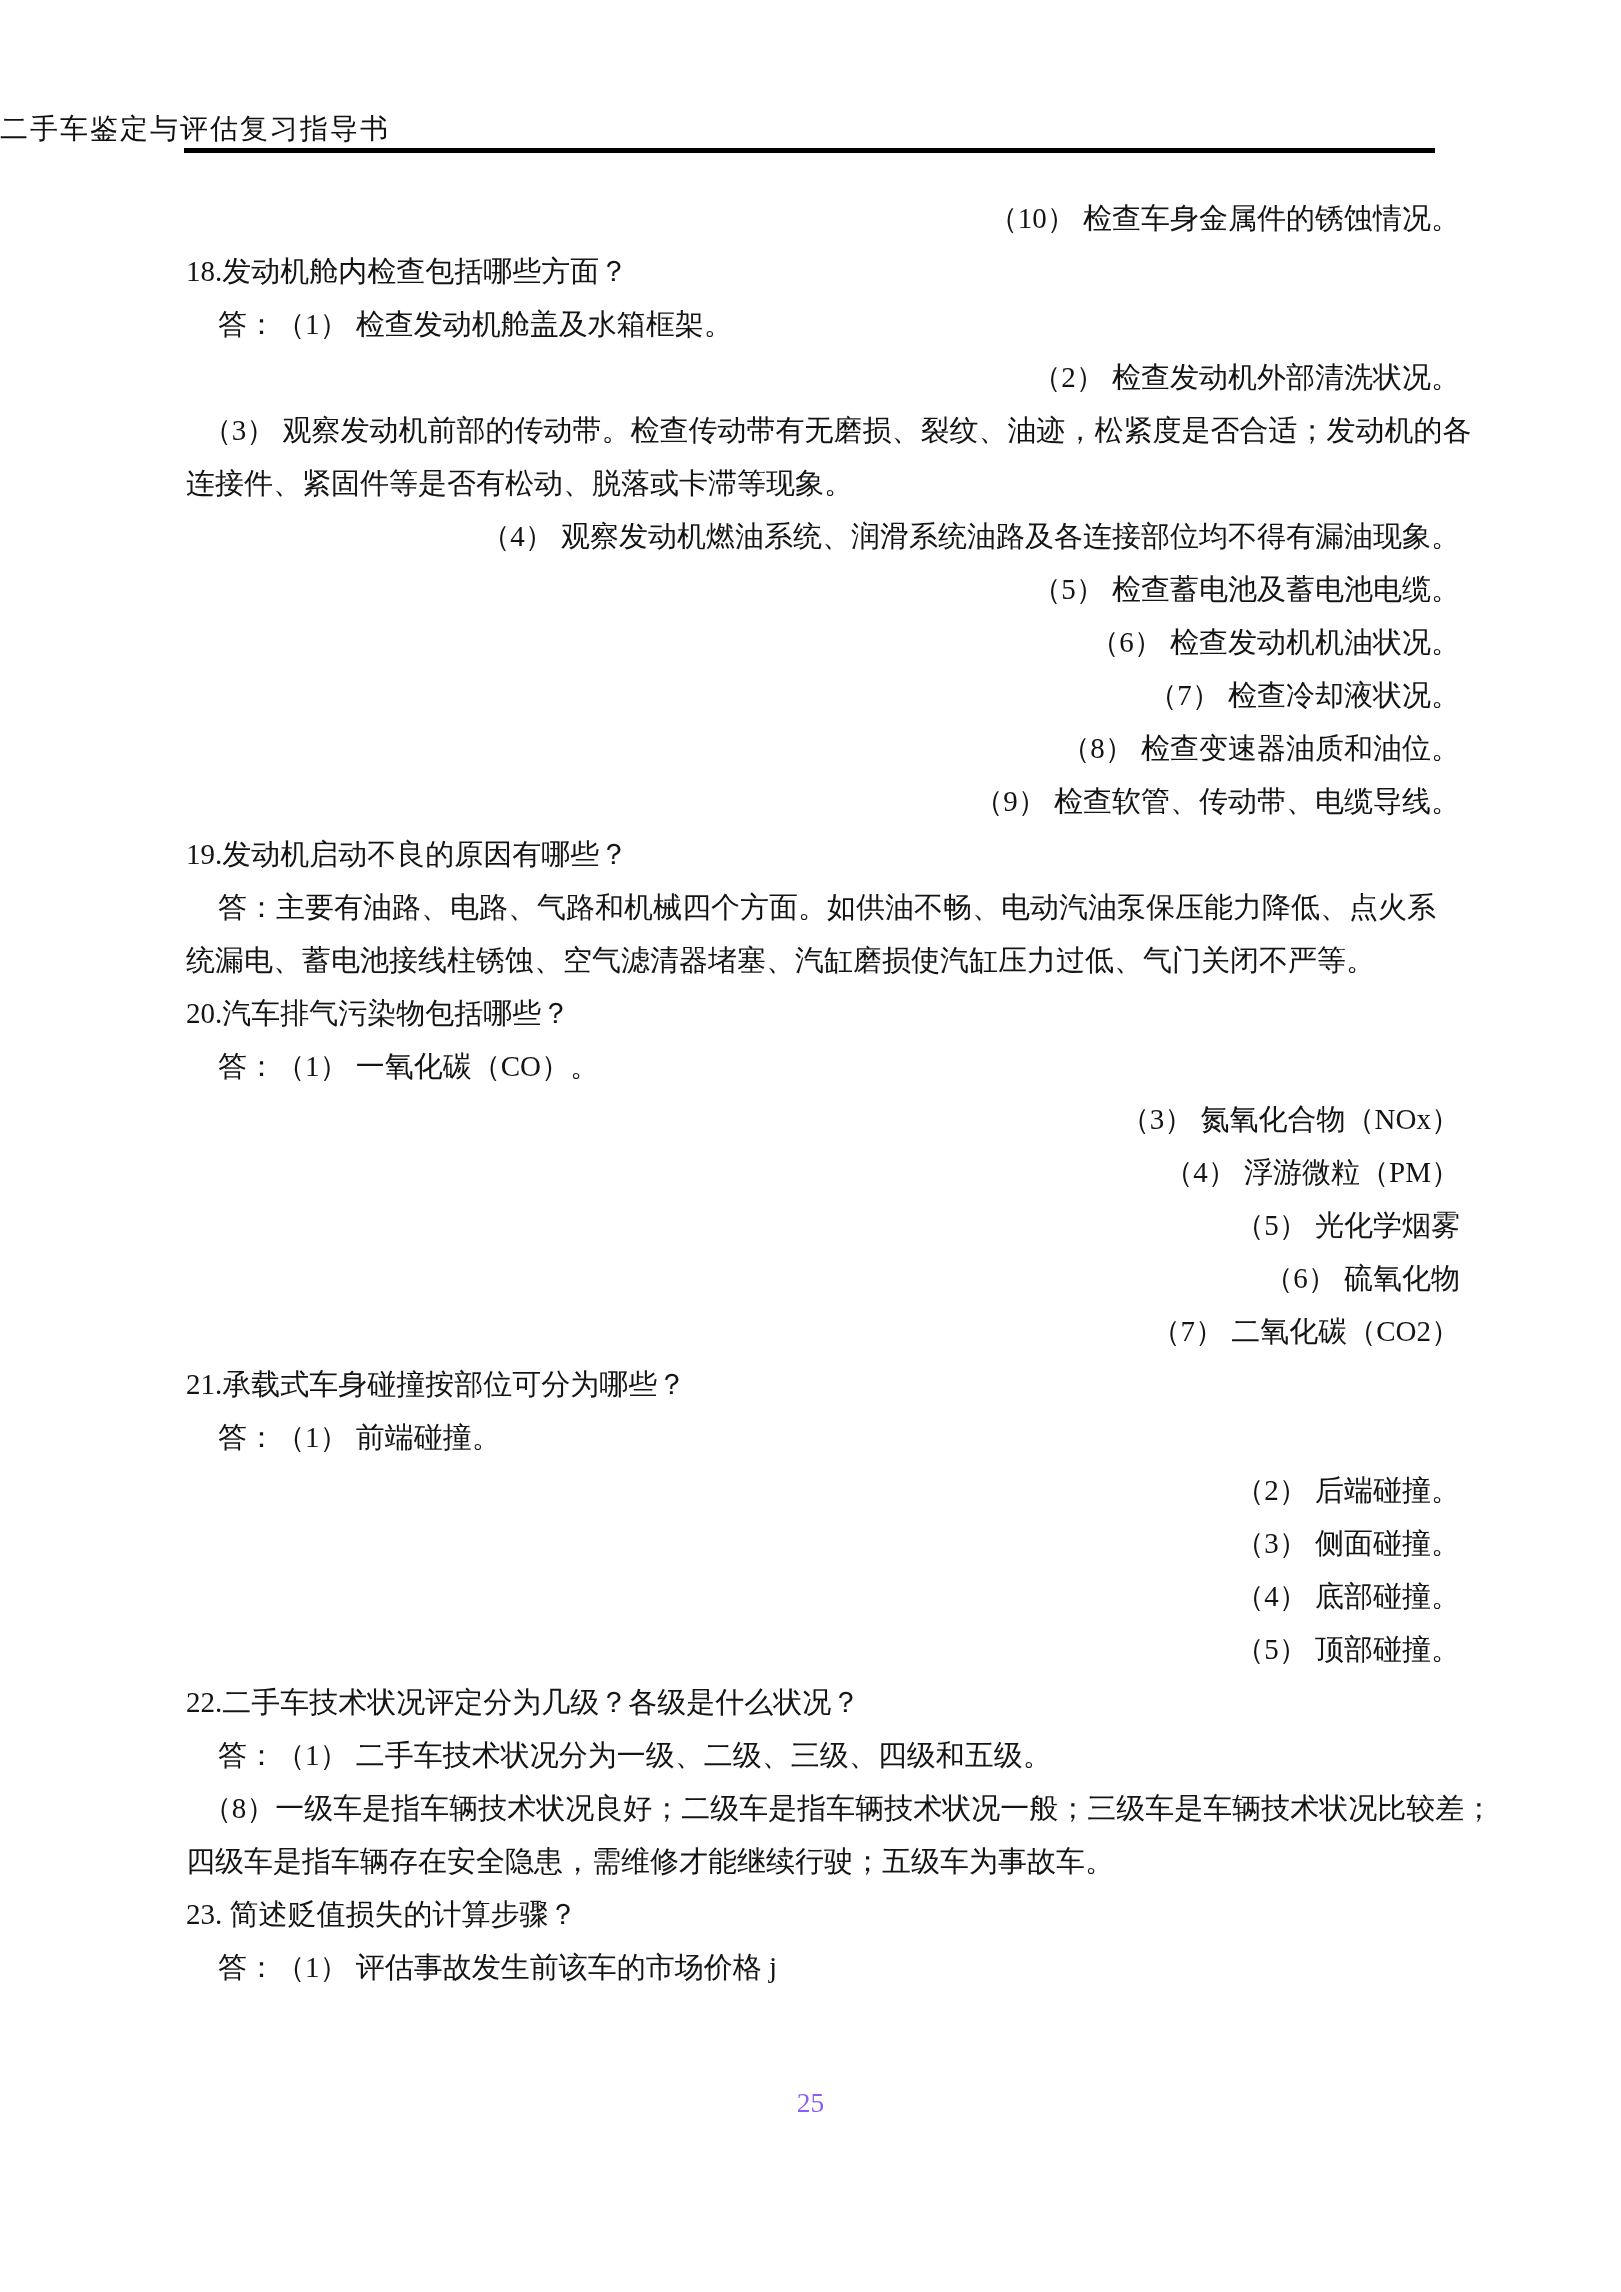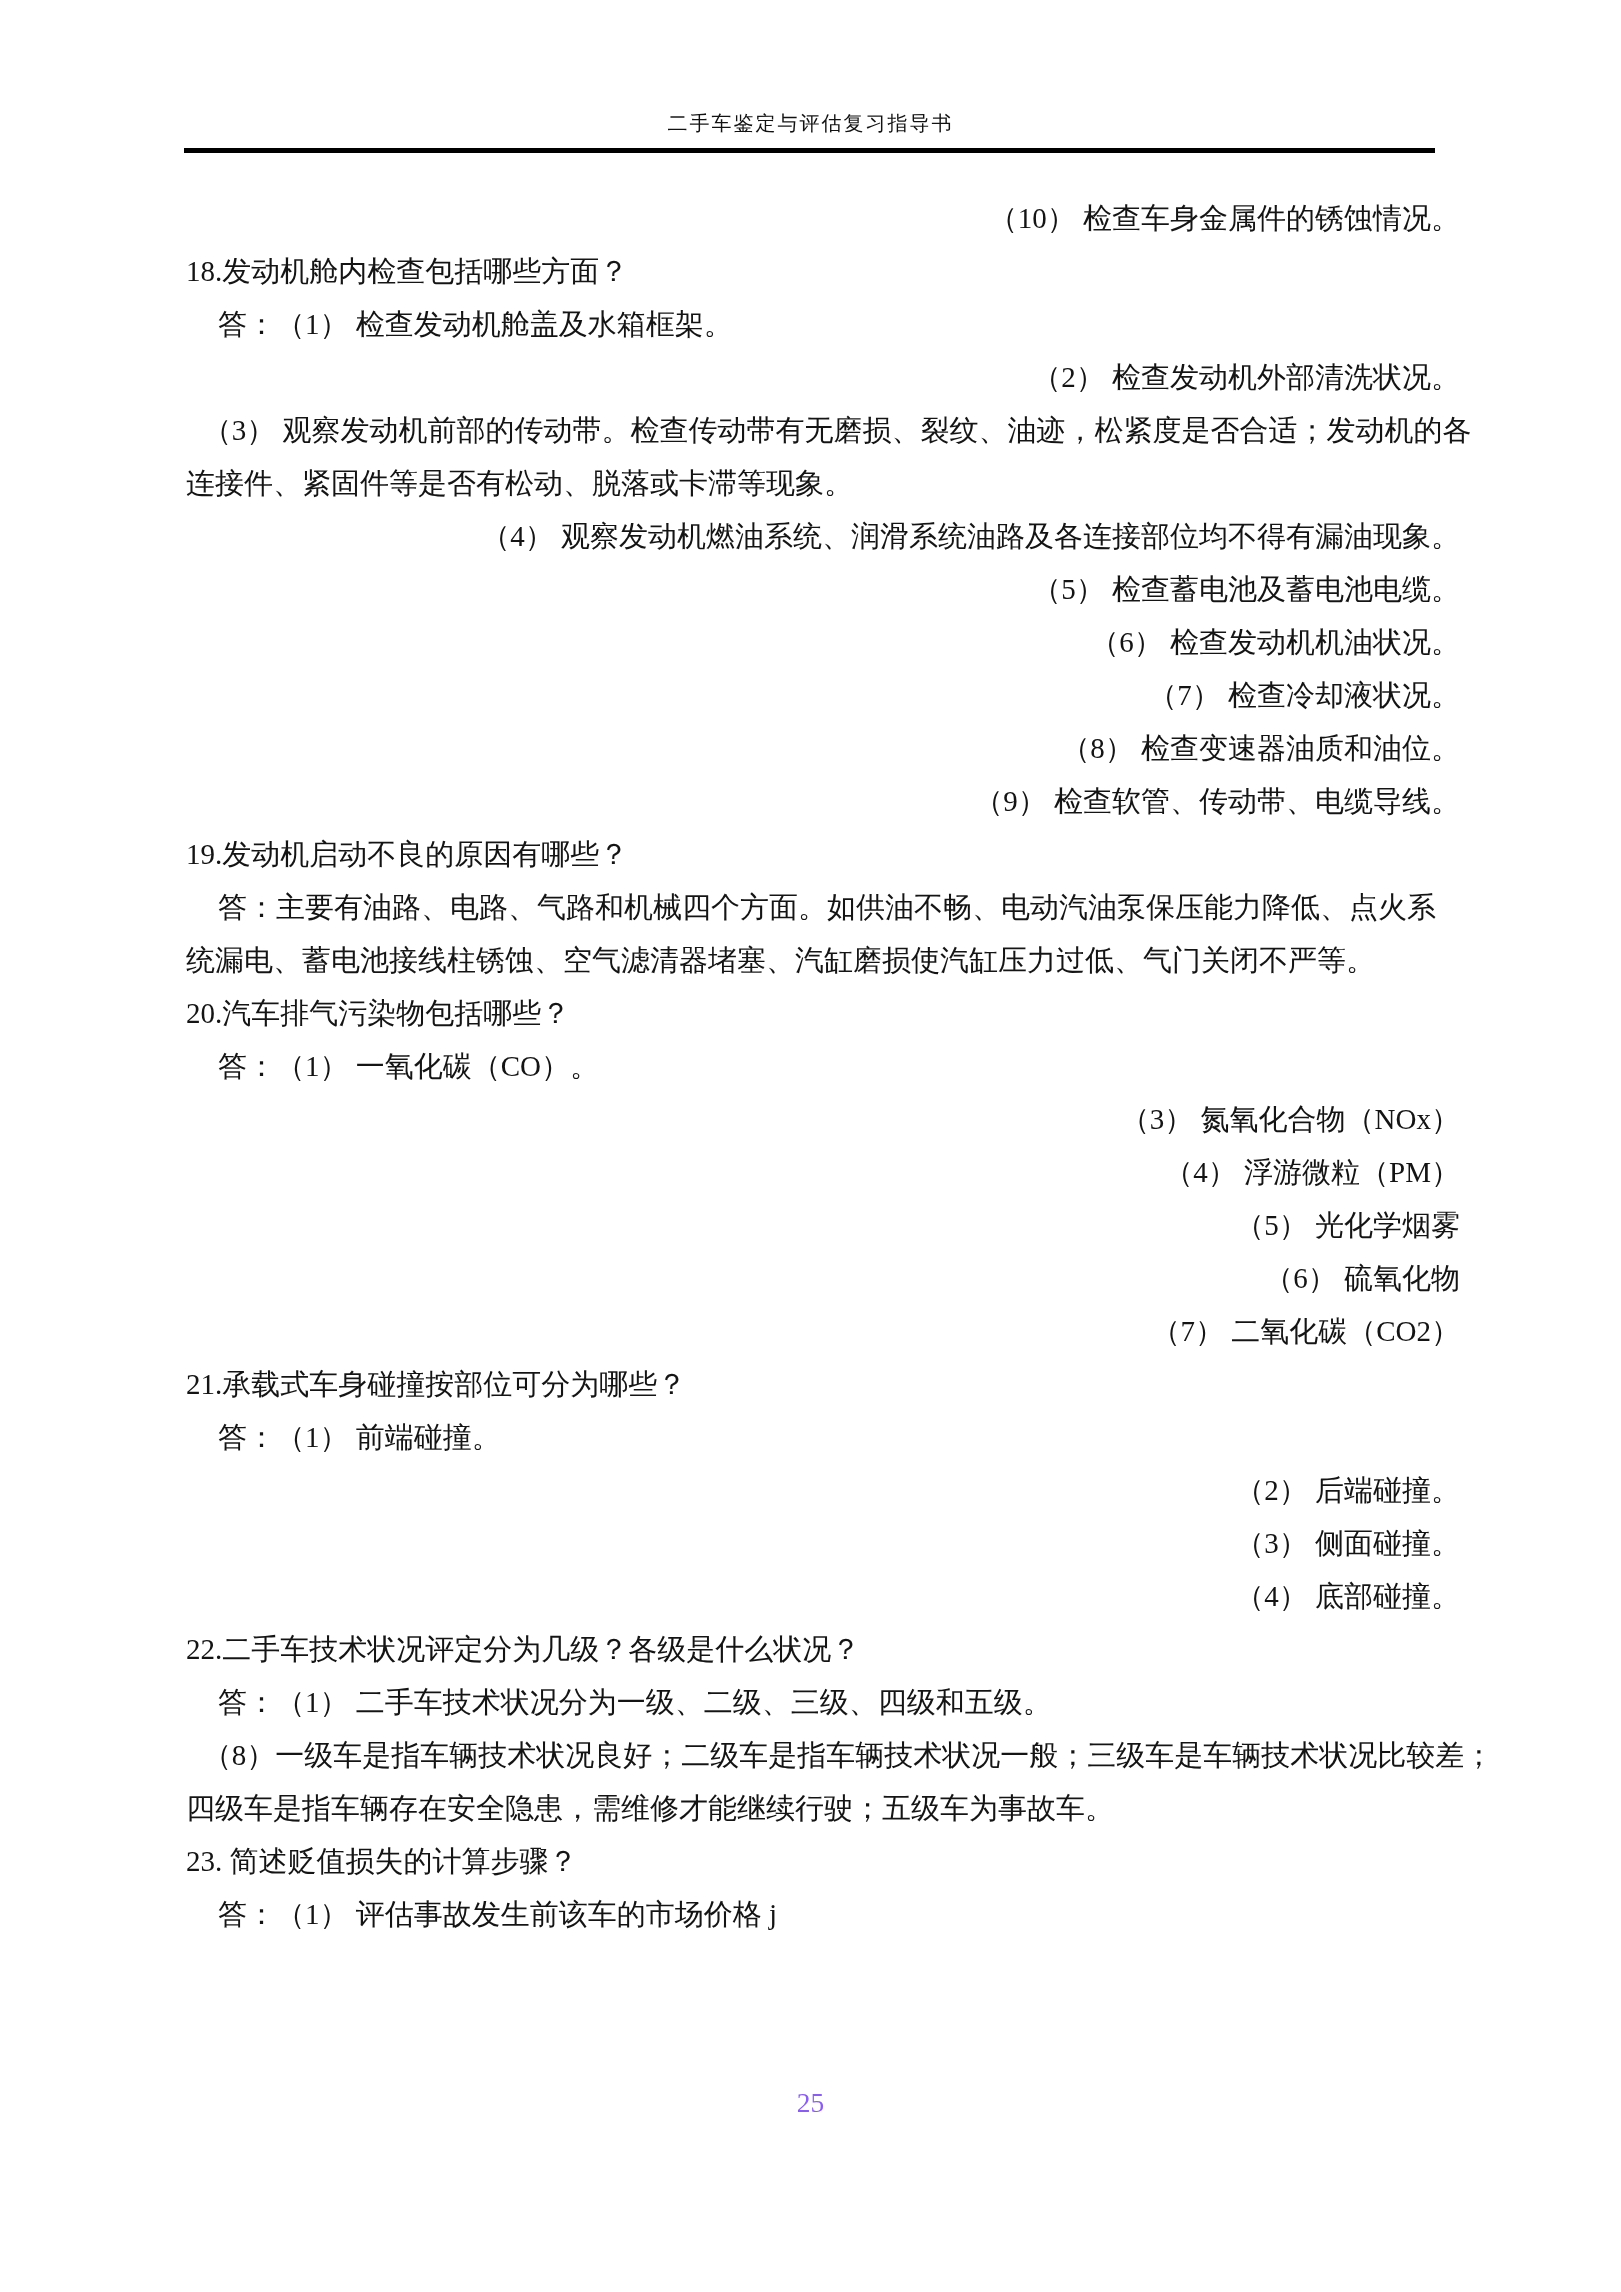--- a/index.html
+++ b/index.html
@@ -20,22 +20,22 @@
     top: 0; left: 0;
     width: 1621px;
     height: 2293px;
     background: #ffffff;
   }
   .header-title {
     position: absolute;
     top: 110px;
     left: 0;
     width: 1621px;
-    text-align: center;
-    font-size: 20px;
+    text-align: left;
+    font-size: 28px;
     letter-spacing: 2px;
     color: #111111;
   }
   .header-rule {
     position: absolute;
     top: 148px;
     left: 184px;
     width: 1251px;
     height: 4.9px;
     background: #000000;
@@ -95,20 +95,21 @@
     <div class="line ind-item">（3） 氮氧化合物（NOx）</div>
     <div class="line ind-item">（4） 浮游微粒（PM）</div>
     <div class="line ind-item">（5） 光化学烟雾</div>
     <div class="line ind-item">（6） 硫氧化物</div>
     <div class="line ind-item">（7） 二氧化碳（CO2）</div>
     <div class="line ind-none">21.承载式车身碰撞按部位可分为哪些？</div>
     <div class="line ind-ans">答：（1） 前端碰撞。</div>
     <div class="line ind-item">（2） 后端碰撞。</div>
     <div class="line ind-item">（3） 侧面碰撞。</div>
     <div class="line ind-item">（4） 底部碰撞。</div>
+    <div class="line ind-item">（5） 顶部碰撞。</div>
     <div class="line ind-none">22.二手车技术状况评定分为几级？各级是什么状况？</div>
     <div class="line ind-ans">答：（1） 二手车技术状况分为一级、二级、三级、四级和五级。</div>
     <div class="line ind-item">（8）一级车是指车辆技术状况良好；二级车是指车辆技术状况一般；三级车是车辆技术状况比较差；</div>
     <div class="line ind-none">四级车是指车辆存在安全隐患，需维修才能继续行驶；五级车为事故车。</div>
     <div class="line ind-none">23. 简述贬值损失的计算步骤？</div>
     <div class="line ind-ans">答：（1） 评估事故发生前该车的市场价格 j</div>
   </div>
 
   <div class="page-number">25</div>
 

